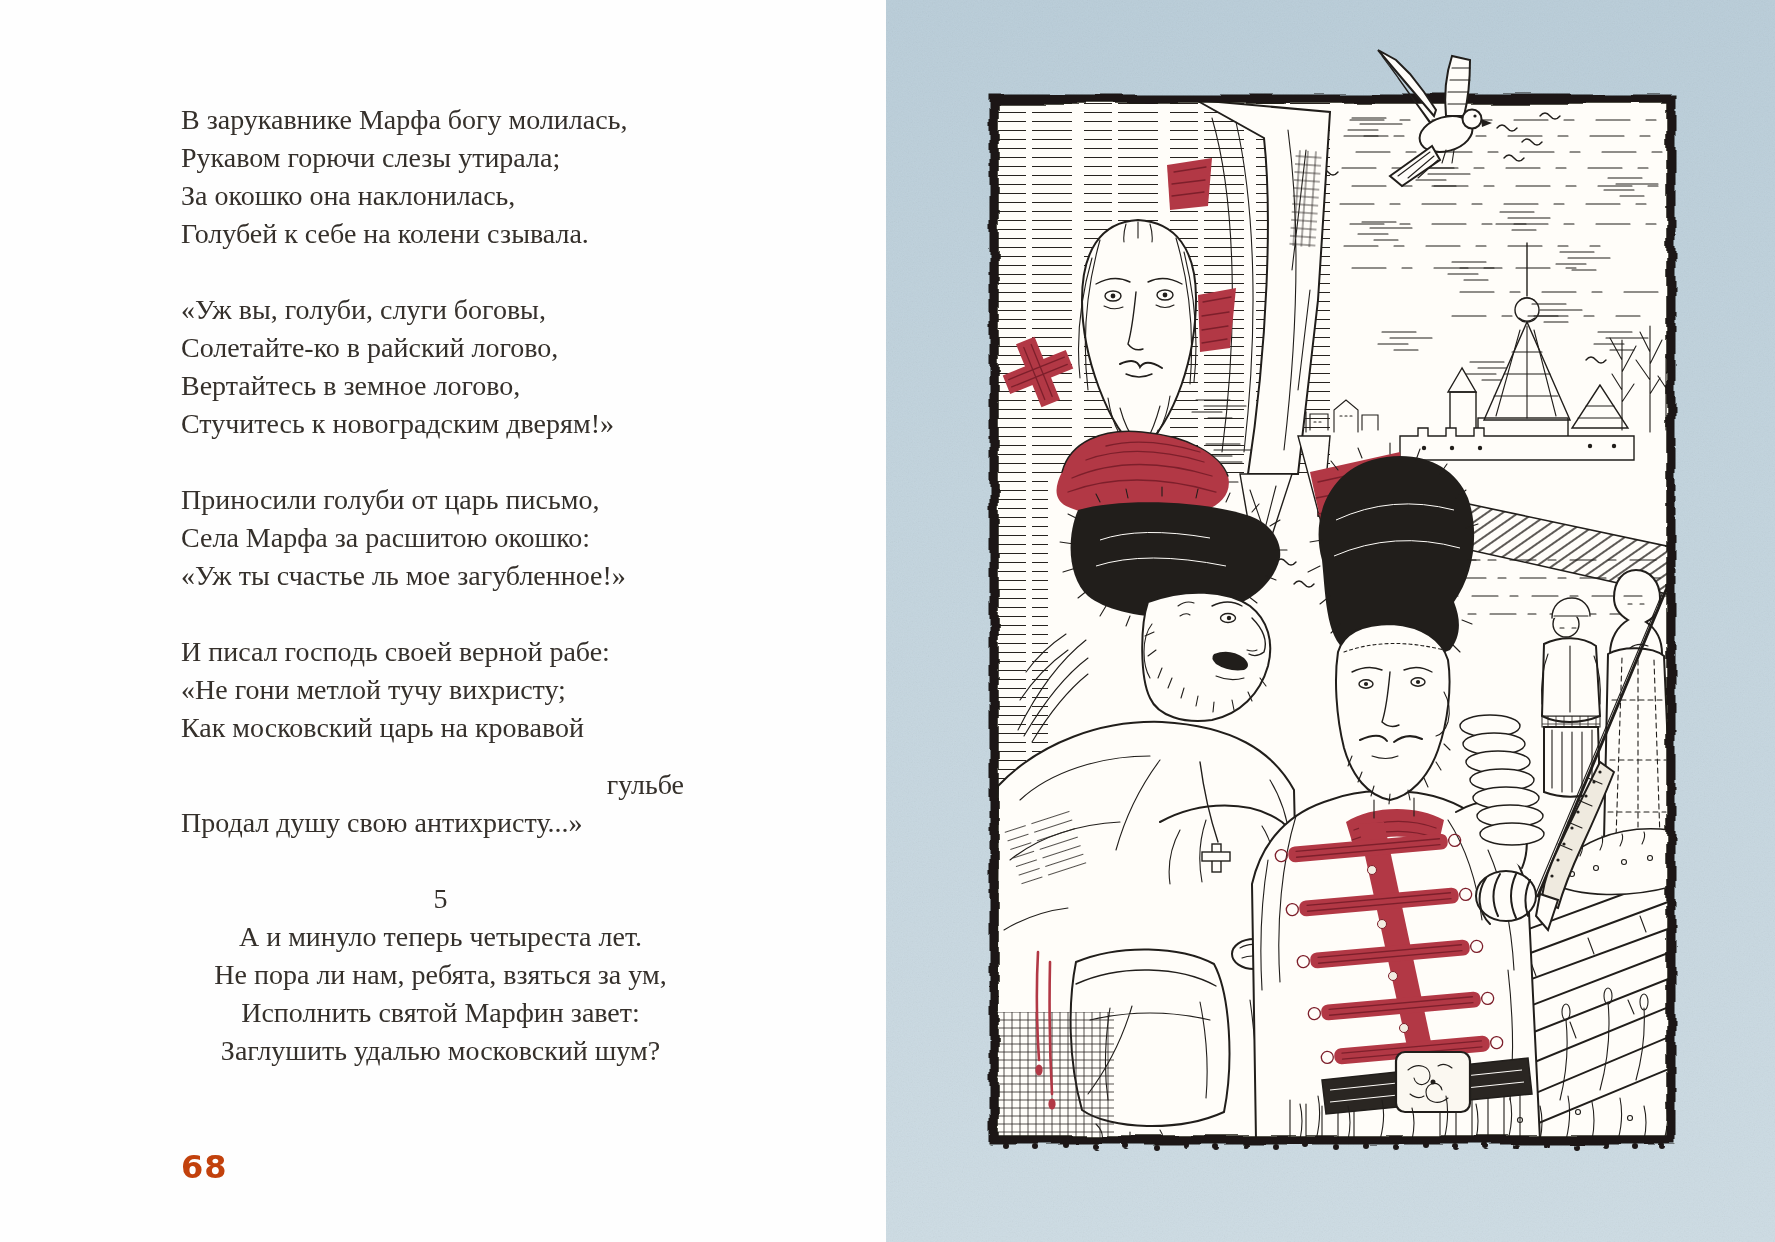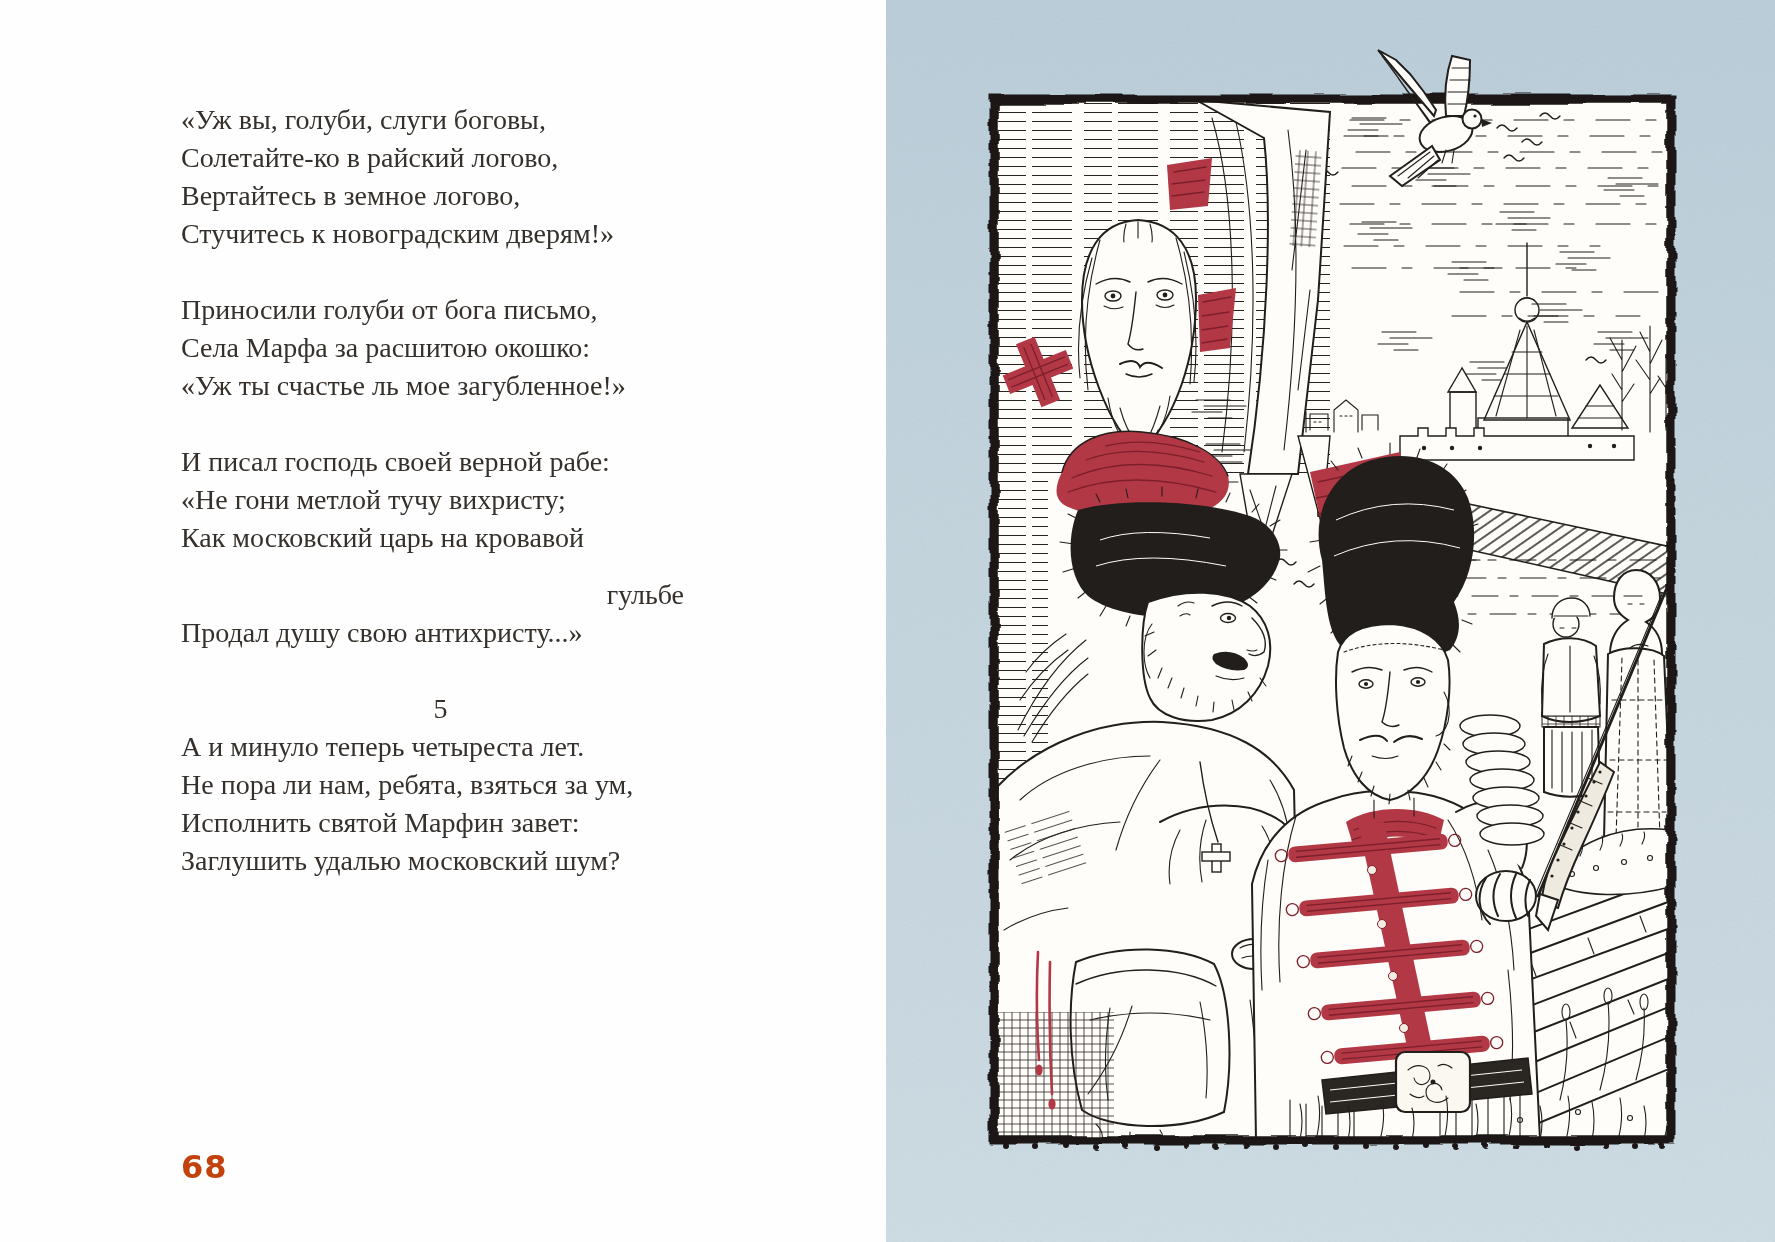--- a/index.html
+++ b/index.html
@@ -3,21 +3,21 @@
 <meta charset="utf-8">
 <style>
   html,body{margin:0;padding:0;background:#ffffff;}
   .book{position:relative;width:1775px;height:1242px;overflow:hidden;
         font-family:"Liberation Serif", serif;}
   
   .page-left{position:absolute;left:0;top:0;width:886px;height:1242px;background:#fefefe;}
   .poem{position:absolute;left:181px;top:101px;width:519px;
         font-size:28px;line-height:38px;color:var(--text,#35302b);}
   .stanza{margin:0 0 38px 0;}
-  .stanza:last-child{margin-bottom:0;}
+  .stanza:last-child{margin-bottom:0;text-align:center;}
   .poem-line{white-space:nowrap;}
   .line-right{text-align:right;padding-right:16px;margin-top:19px;}
   .section-num{text-align:center;margin:0 0 0 0;}
   .page-num{position:absolute;left:181px;top:1148px;width:519px;text-align:left;
         font-family:"DejaVu Sans", sans-serif;font-weight:bold;font-size:32px;
         letter-spacing:1px;color:#c2410c;}
   
   .page-right{position:absolute;left:886px;top:0;width:889px;height:1242px;
         background:linear-gradient(180deg,#b9cdd9 0%,#c2d4de 40%,#c8d8e1 75%,#cddce4 100%);}
   .illus{position:absolute;left:0;top:0;}
@@ -33,27 +33,33 @@
   .krl{stroke:var(--red,#b23845);fill:none;stroke-linecap:round;}
 </style>
 </head>
 <body>
 
 <div class="book">
 
   <div class="page-left">
     <div class="poem" id="poem">
         <div class="stanza">
+          <div class="poem-line">В зарукавнике Марфа богу молилась,</div>
+          <div class="poem-line">Рукавом горючи слезы утирала;</div>
+          <div class="poem-line">За окошко она наклонилась,</div>
+          <div class="poem-line">Голубей к себе на колени сзывала.</div>
+        </div>
+        <div class="stanza">
           <div class="poem-line">«Уж вы, голуби, слуги боговы,</div>
           <div class="poem-line">Солетайте-ко в райский логово,</div>
           <div class="poem-line">Вертайтесь в земное логово,</div>
           <div class="poem-line">Стучитесь к новоградским дверям!»</div>
         </div>
         <div class="stanza">
-          <div class="poem-line">Приносили голуби от бога письмо,</div>
+          <div class="poem-line">Приносили голуби от царь письмо,</div>
           <div class="poem-line">Села Марфа за расшитою окошко:</div>
           <div class="poem-line">«Уж ты счастье ль мое загубленное!»</div>
         </div>
         <div class="stanza">
           <div class="poem-line">И писал господь своей верной рабе:</div>
           <div class="poem-line">«Не гони метлой тучу вихристу;</div>
           <div class="poem-line">Как московский царь на кровавой</div>
           <div class="poem-line line-right">гульбе</div>
           <div class="poem-line">Продал душу свою антихристу...»</div>
         </div>

